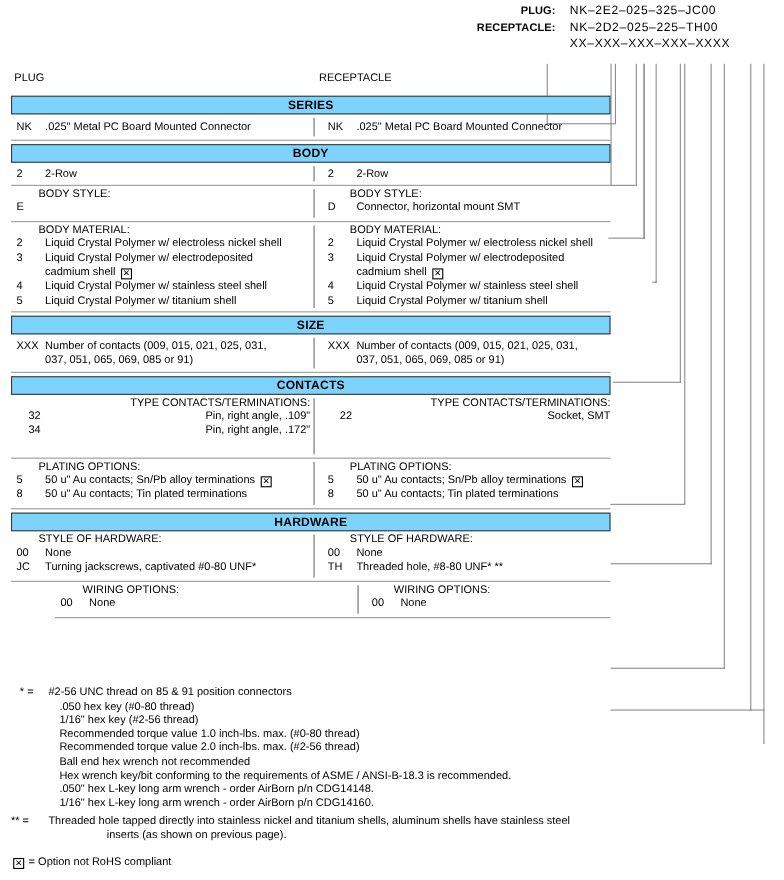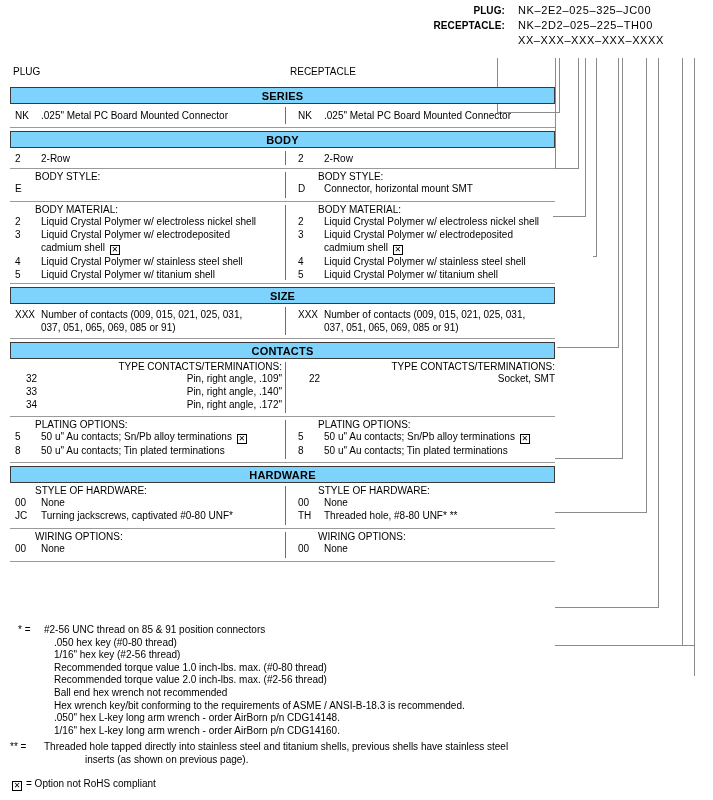--- a/index.html
+++ b/index.html
@@ -155,21 +155,21 @@
   .note-blk { position: relative; margin-bottom: 2px; }
   .note-mark {
     position: absolute;
     left: 0;
     top: 0;
     width: 18px;
     text-align: left;
   }
   .note-first { margin-left: 26px; }
   .note-sub { margin-left: 36px; }
-  .note-cont { margin-left: 32px; padding-left: 35px; }
+  .note-cont { margin-left: 44px; padding-left: 35px; }
 
   .legend {
     position: absolute;
     left: 12px;
     top: 778px;
     font-size: 10px;
     line-height: 12px;
     white-space: nowrap;
   }
   .legend .rohs { margin-left: 0; margin-right: 4px; }
@@ -350,24 +350,20 @@
 
     <div class="band" style="height:58px;text-align:right;">
       <div class="divider"></div>
       <div class="cell left">
         <div class="subhead">TYPE CONTACTS/TERMINATIONS:</div>
         <div class="opt">
           <span class="code">32</span>
           <span class="desc">Pin, right angle, .109"</span>
         </div>
         <div class="opt">
-          <span class="code">33</span>
-          <span class="desc">Pin, right angle, .140"</span>
-        </div>
-        <div class="opt">
           <span class="code">34</span>
           <span class="desc">Pin, right angle, .172"</span>
         </div>
       </div>
       <div class="cell right">
         <div class="subhead">TYPE CONTACTS/TERMINATIONS:</div>
         <div class="opt">
           <span class="code">22</span>
           <span class="desc">Socket, SMT</span>
         </div>
@@ -421,21 +417,21 @@
           <span class="code">00</span>
           <span class="desc">None</span>
         </div>
         <div class="opt">
           <span class="code">TH</span>
           <span class="desc">Threaded hole, #8-80 UNF*  **</span>
         </div>
       </div>
     </div>
 
-    <div class="band" style="height:33px;">
+    <div class="band" style="height:33px;margin-left:40px;">
       <div class="divider"></div>
       <div class="cell left">
         <div class="subhead">WIRING OPTIONS:</div>
         <div class="opt">
           <span class="code">00</span>
           <span class="desc">None</span>
         </div>
       </div>
       <div class="cell right">
         <div class="subhead">WIRING OPTIONS:</div>
@@ -458,21 +454,21 @@
       <div class="note-sub">Recommended torque value 1.0 inch-lbs. max. (#0-80 thread)</div>
       <div class="note-sub">Recommended torque value 2.0 inch-lbs. max. (#2-56 thread)</div>
       <div class="note-sub">Ball end hex wrench not recommended</div>
       <div class="note-sub">Hex wrench key/bit conforming to the requirements of ASME / ANSI-B-18.3 is recommended.</div>
       <div class="note-sub">.050" hex L-key long arm wrench - order AirBorn p/n CDG14148.</div>
       <div class="note-sub">1/16" hex L-key long arm wrench - order AirBorn p/n CDG14160.</div>
     </div>
 
     <div class="note-blk" style="margin-top:4px;">
       <span class="note-mark" style="left:-8px;">** =</span>
-      <div class="note-first">Threaded hole tapped directly into stainless steel and titanium shells, previous shells have stainless steel</div>
+      <div class="note-first">Threaded hole tapped directly into stainless nickel and titanium shells, aluminum shells have stainless steel</div>
       <div class="note-cont">inserts (as shown on previous page).</div>
     </div>
 
   </div>
 
   <div class="legend">
     <span class="rohs">✕</span><span>= Option not RoHS compliant</span>
   </div>
 
 </div>

